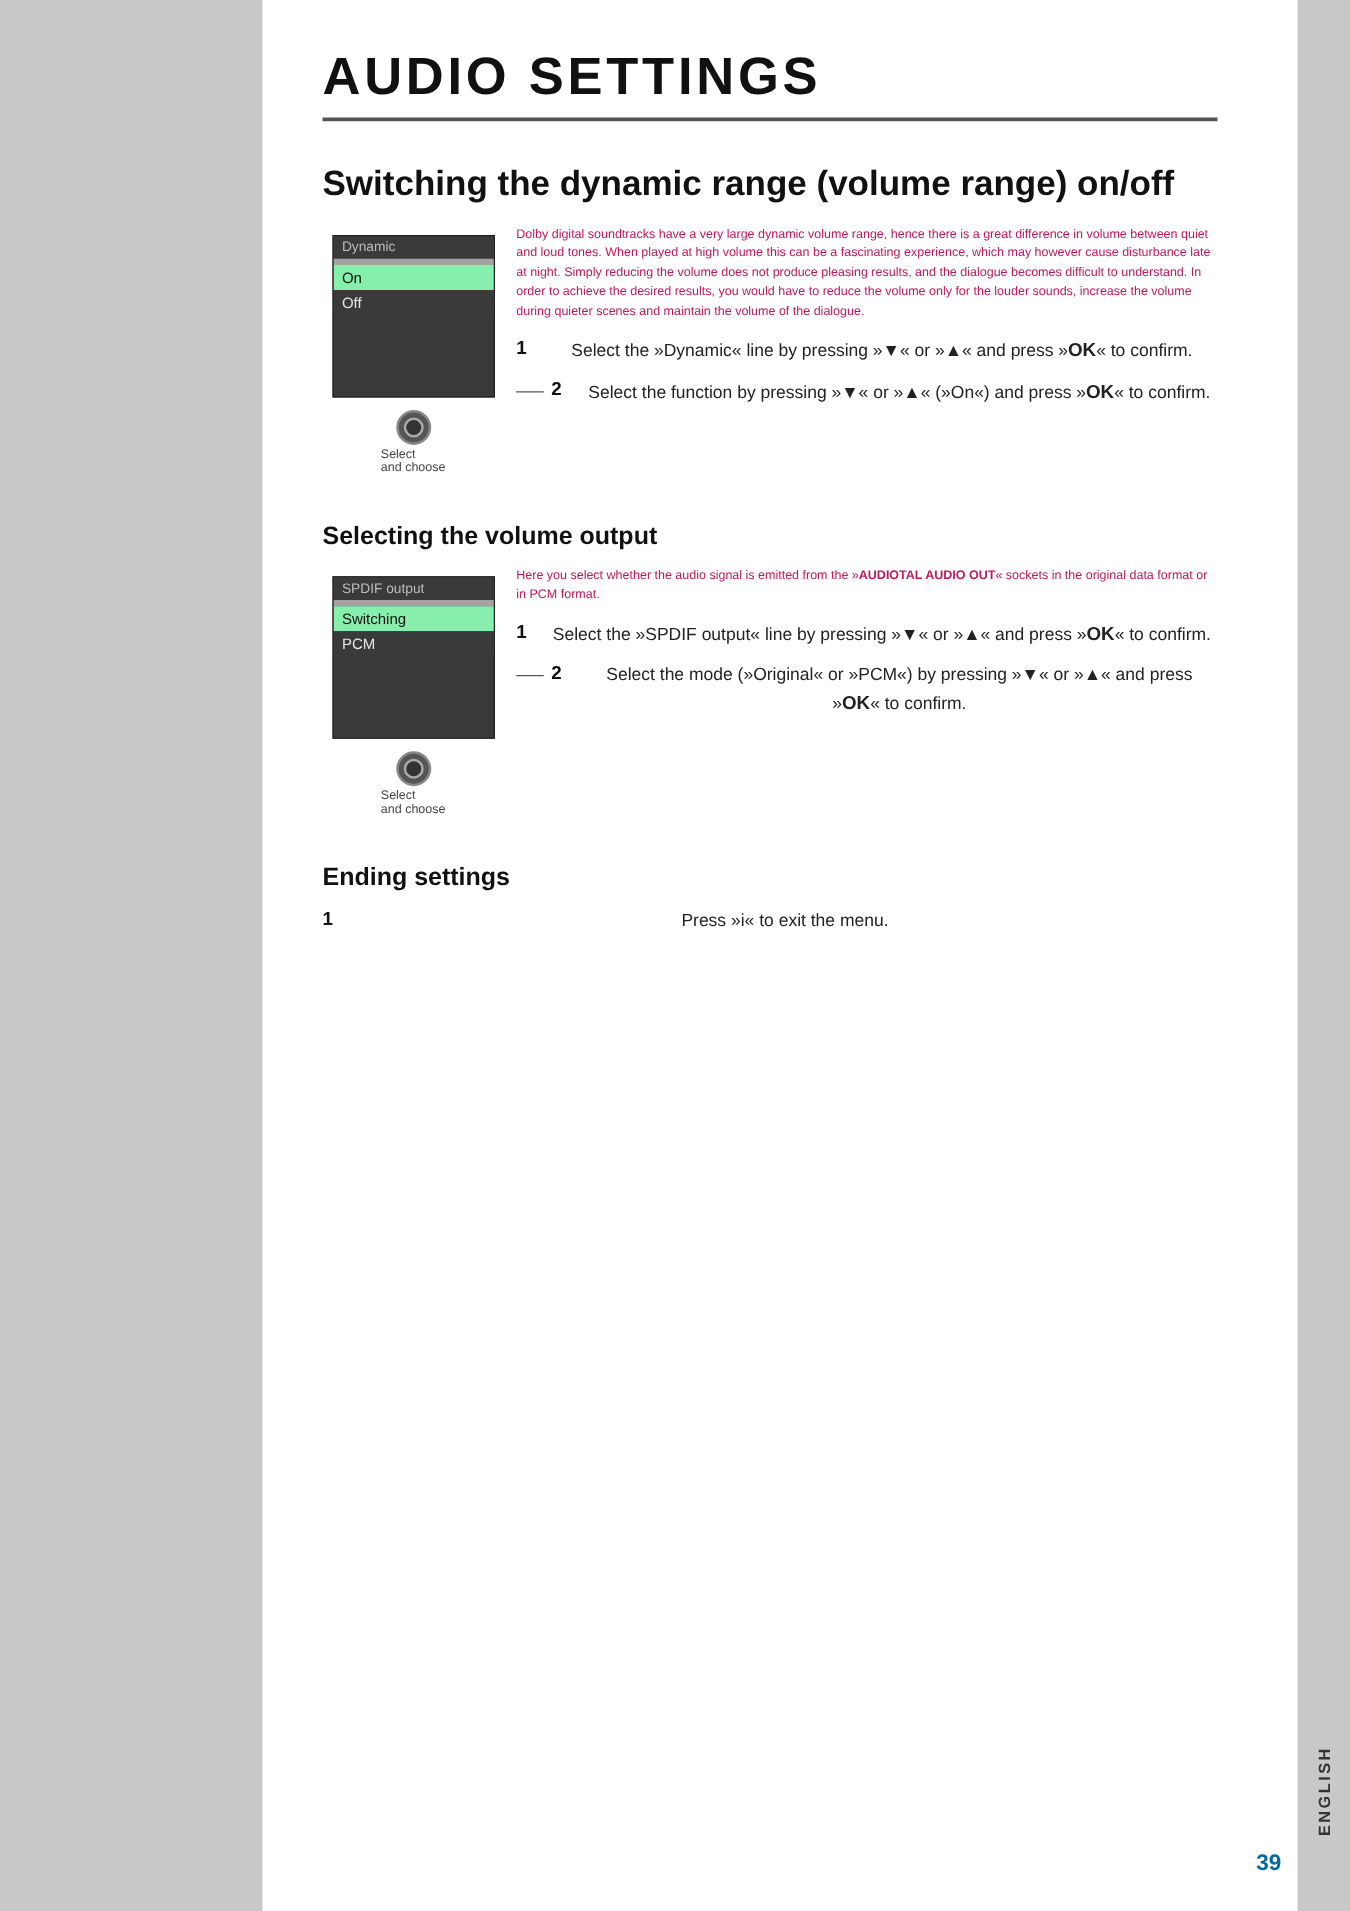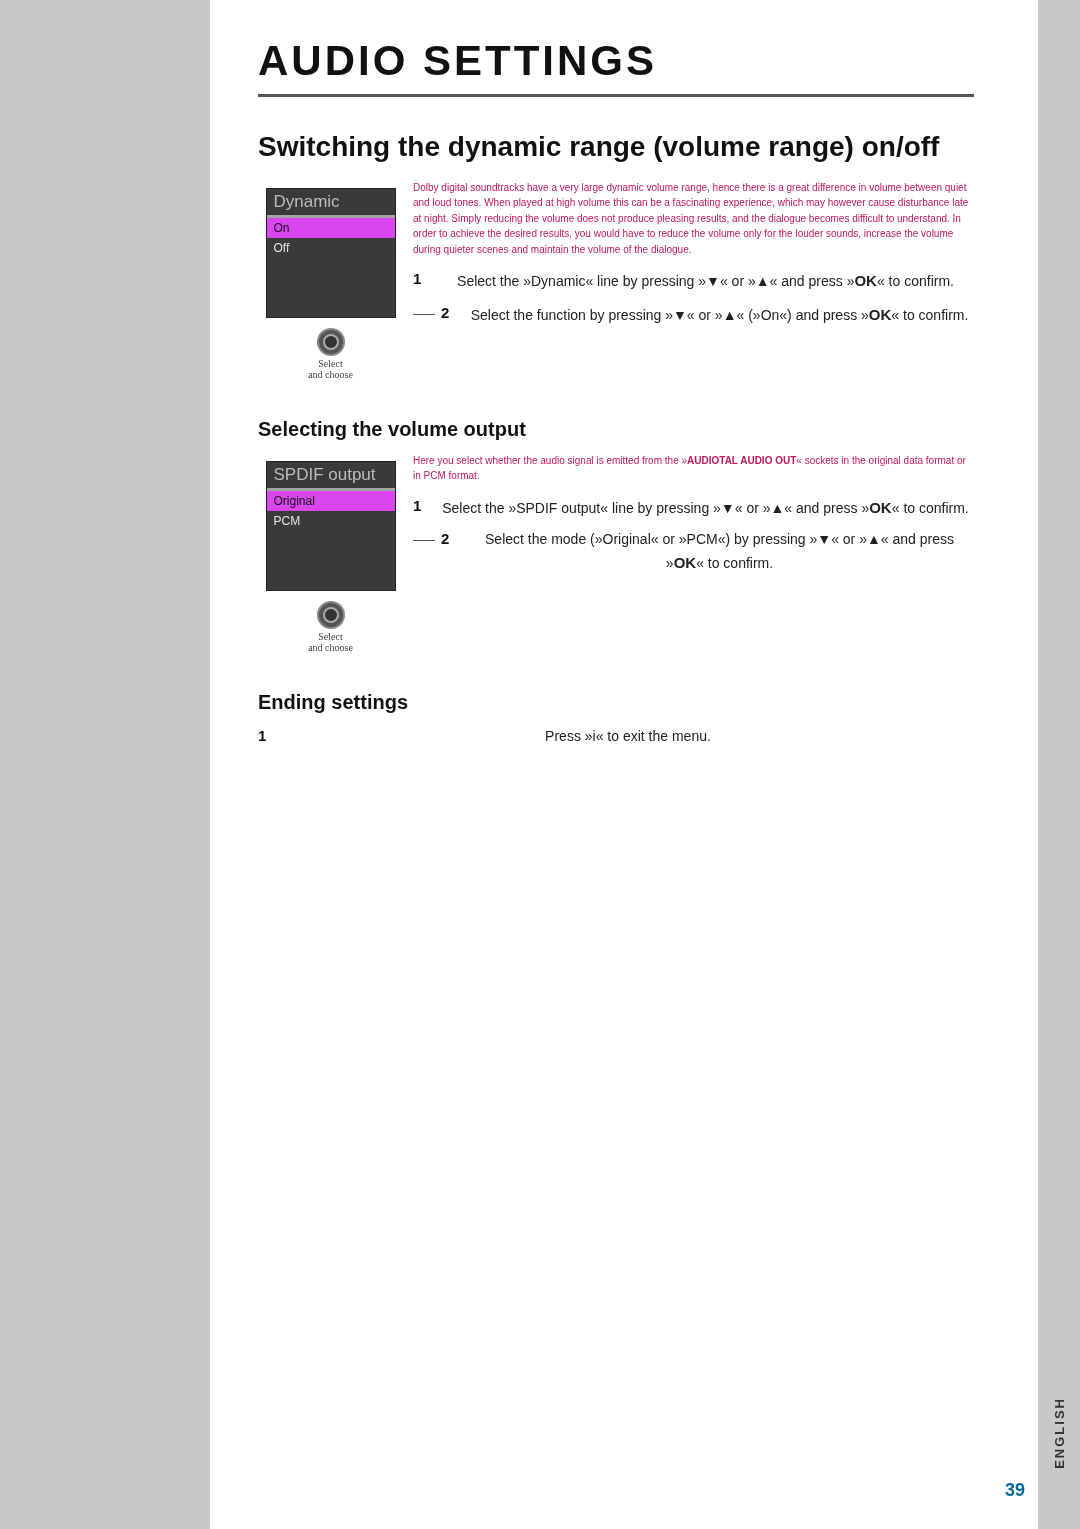--- a/index.html
+++ b/index.html
@@ -120,34 +120,34 @@
       border: 1px solid #222;
       width: 130px;
       min-height: 130px;
       padding: 0;
       margin-bottom: 6px;
     }
 
     .ui-panel-header {
       background: #3a3a3a;
       color: #bbb;
-      font-size: 17px;
+      font-size: 11px;
       padding: 3px 7px;
-      border-bottom: 3px solid #a3a3a3;
+      border-bottom: 5px solid #a3a3a3;
     }
 
     .ui-panel-item {
       padding: 3px 7px;
       font-size: 12px;
       color: #e5e5e5;
       background: #3a3a3a;
     }
 
     .ui-panel-item.selected {
-      background: #d946ef;
+      background: #86efac;
       color: #111;
     }
 
     .ui-panel-icon-row {
       display: flex;
       flex-direction: column;
       align-items: center;
       margin-top: 4px;
     }
 
@@ -167,22 +167,21 @@
       width: 16px;
       height: 16px;
       border-radius: 50%;
       border: 2px solid #aaa;
       background: #333;
     }
 
     .ui-panel-label {
       font-size: 10px;
       color: #444;
-      text-align: center;
-      font-family: Liberation Serif, serif;
+      text-align: left;
     }
 
     
     .content-right {
       flex: 1;
     }
 
     
     .body-text {
       font-size: 10px;
@@ -306,21 +305,21 @@
     </div>
   </div>
 
   <div class="section-heading-small">Selecting the volume output</div>
 
   <div class="section-block">
 
     <div class="ui-panel-wrapper">
       <div class="ui-panel">
         <div class="ui-panel-header">SPDIF output</div>
-        <div class="ui-panel-item selected">Original</div>
+        <div class="ui-panel-item selected">Switching</div>
         <div class="ui-panel-item">PCM</div>
       </div>
       <div class="ui-panel-icon-row">
         <div class="ui-panel-icon">
           <div class="ui-panel-icon-inner"></div>
         </div>
         <div class="ui-panel-label">Select<br>and choose</div>
       </div>
     </div>
 

